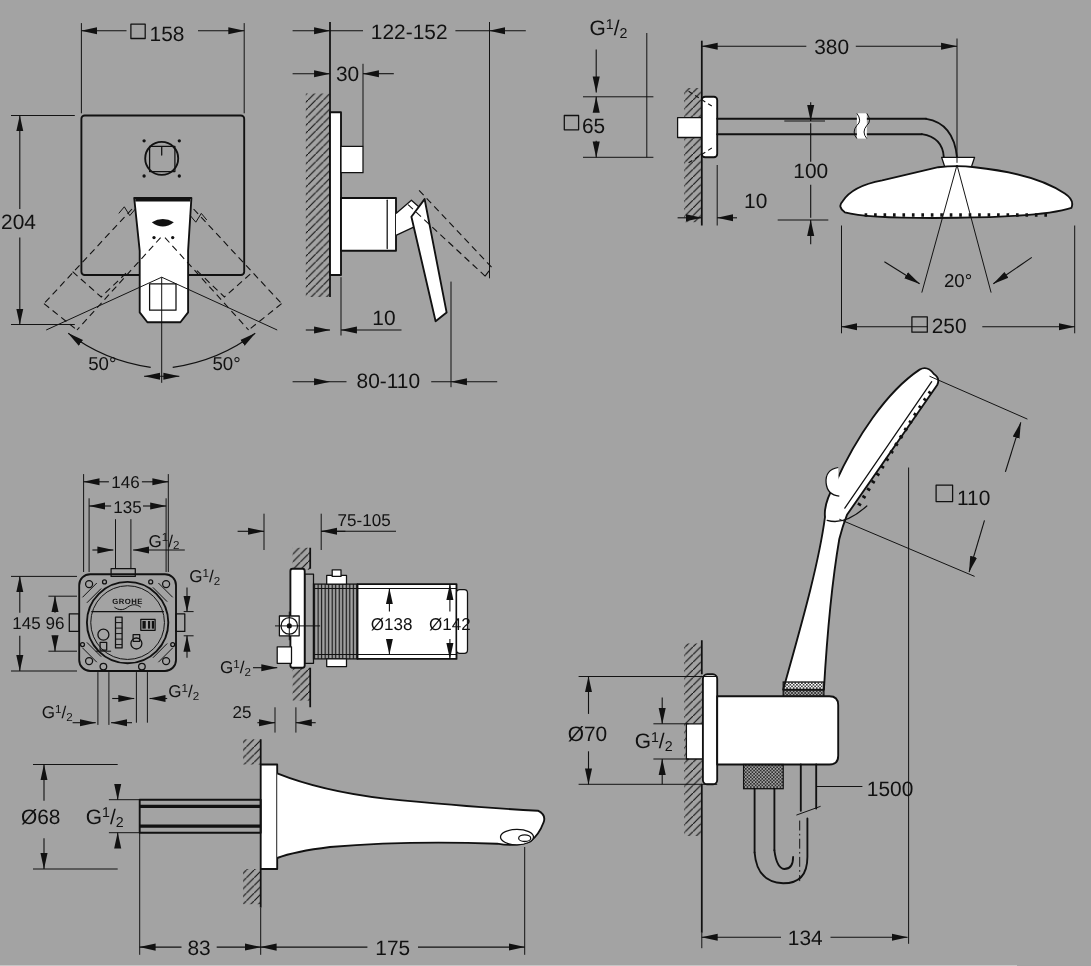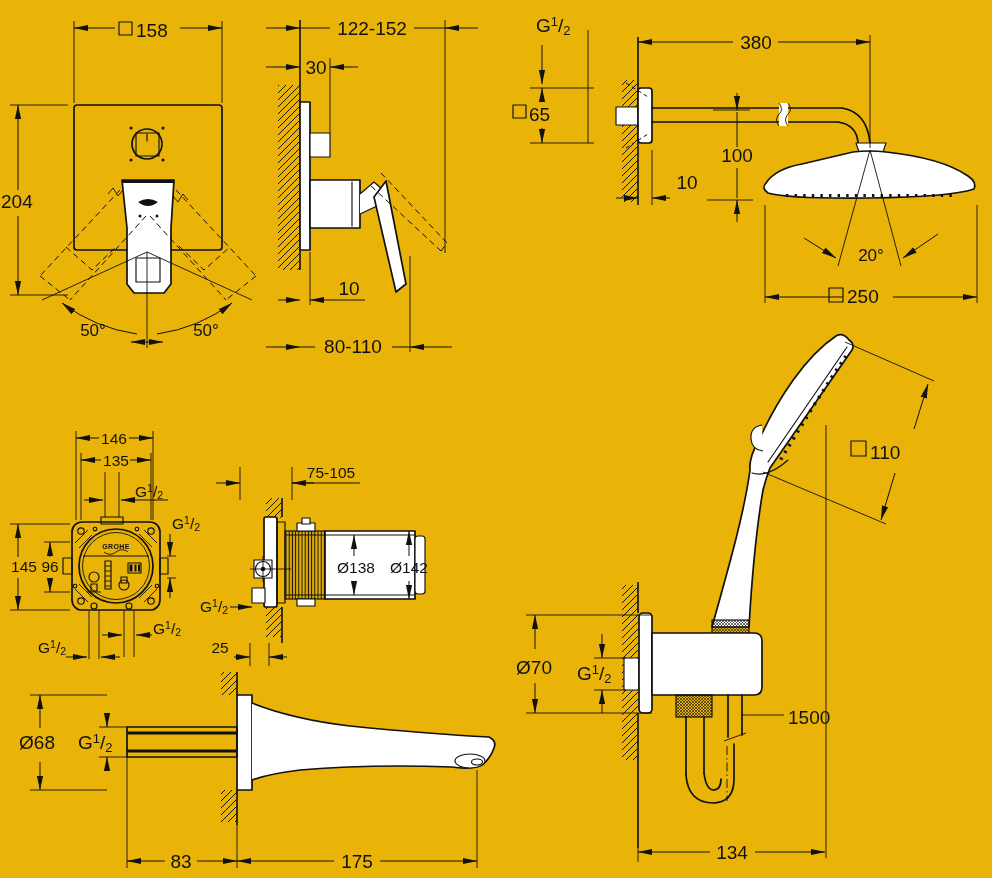--- a/index.html
+++ b/index.html
@@ -1,16 +1,16 @@
 <!DOCTYPE html>
 <html><head>
 <meta charset="utf-8">
 <style>
   html,body{margin:0;padding:0;background:#fff}
-  .stage{position:relative;width:992px;height:878px;background:#eab308;overflow:hidden}
+  .stage{position:relative;width:992px;height:878px;background:#a3a3a3;overflow:hidden}
   svg{position:absolute;left:0;top:0}
   svg text{font-family:"Liberation Sans","DejaVu Sans",sans-serif;font-size:19px;fill:#111;stroke:none}
   .s16{font-size:15.5px}
   .s7{font-size:7px;font-weight:bold;letter-spacing:.4px}
   .mid{text-anchor:middle}
   .o{stroke:#111;fill:none;stroke-width:1.7;stroke-linejoin:round;stroke-linecap:round}
   .ow{stroke:#111;fill:#fff;stroke-width:1.7;stroke-linejoin:round}
   .o2{stroke:#111;fill:none;stroke-width:1.15;stroke-linejoin:round;stroke-linecap:round}
   .o2w{stroke:#111;fill:#fff;stroke-width:1.15;stroke-linejoin:round}
   .d{stroke:#111;fill:none;stroke-width:1}

